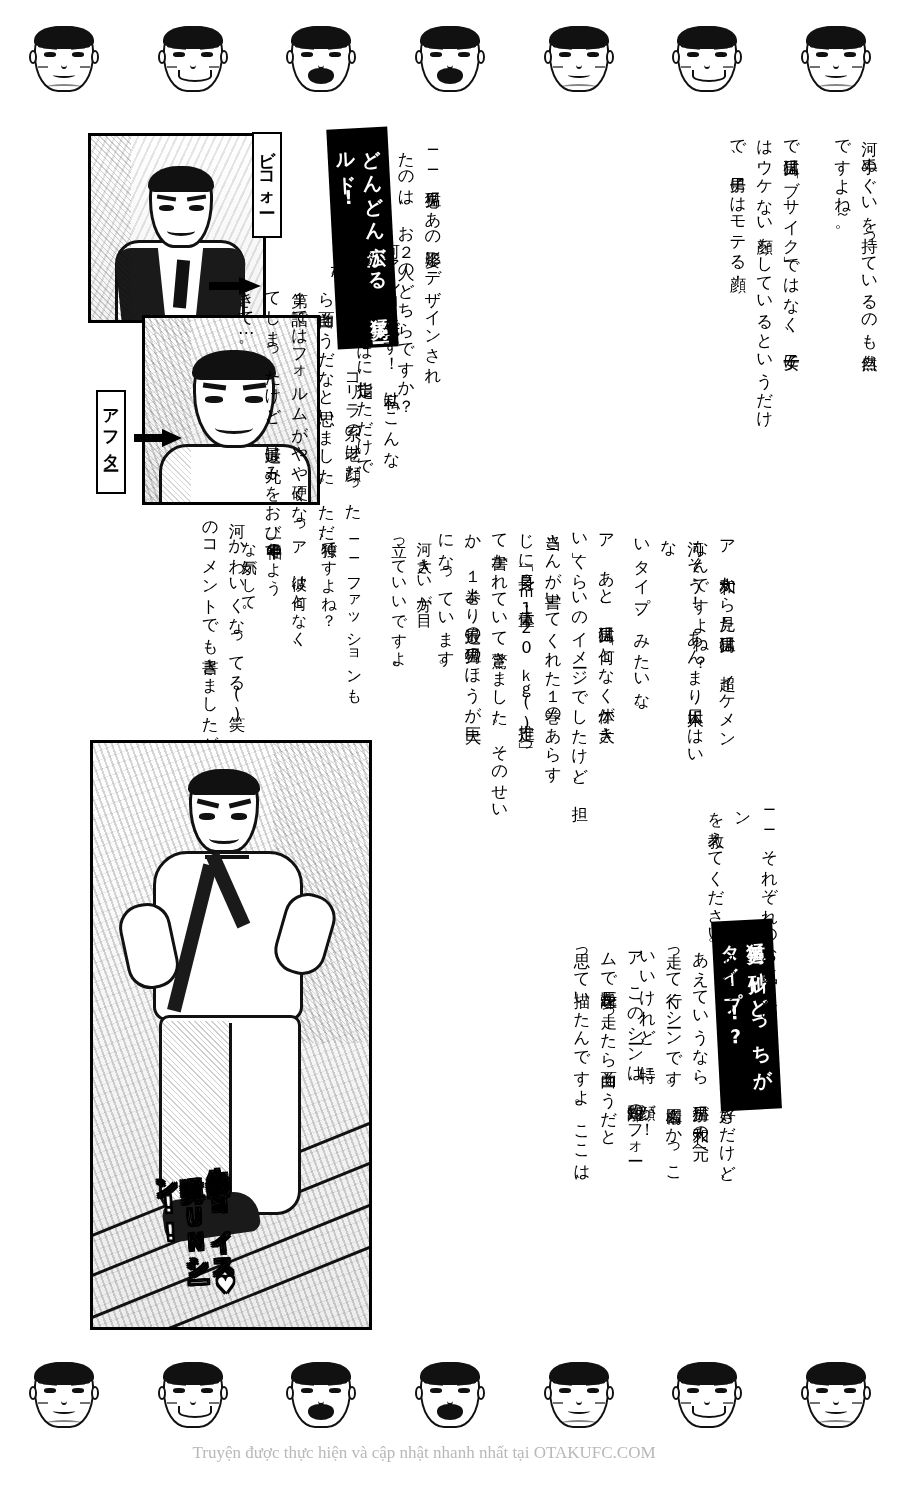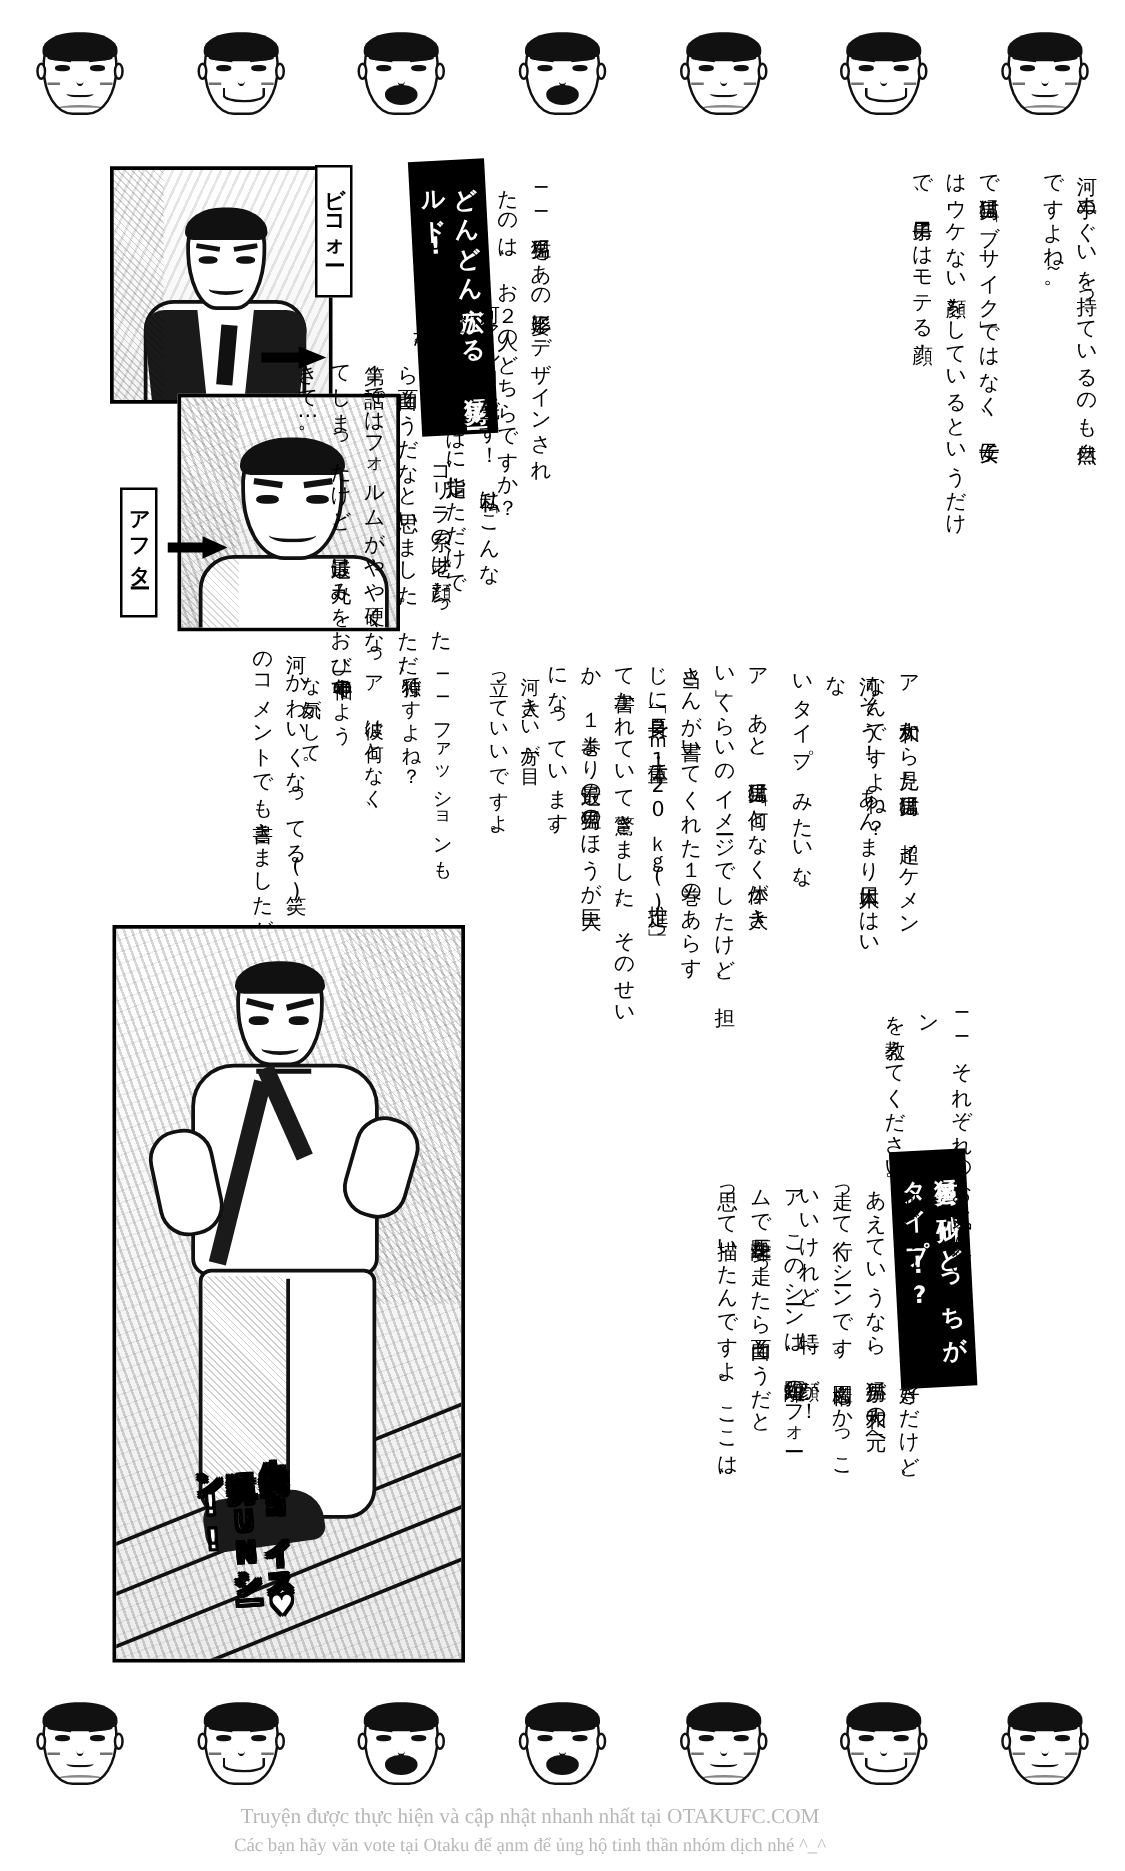--- a/index.html
+++ b/index.html
@@ -664,16 +664,15 @@
       <div class="nose"></div>
         <div class="mouth"></div>
       <div class="cheek l"></div>
         <div class="cheek r"></div>
       <div class="chinline"></div>
     </div>
   </div>
 
   <div id="footer">
     <div class="line1">Truyện được thực hiện và cập nhật nhanh nhất tại OTAKUFC.COM</div>
-    <div class="line2">Các bạn hãy văn vote tại Otaku để ạnm để ủng hộ tinh thần nhóm dịch nhé ^_^</div>
   </div>
 
 </div>
 
 </body></html>

